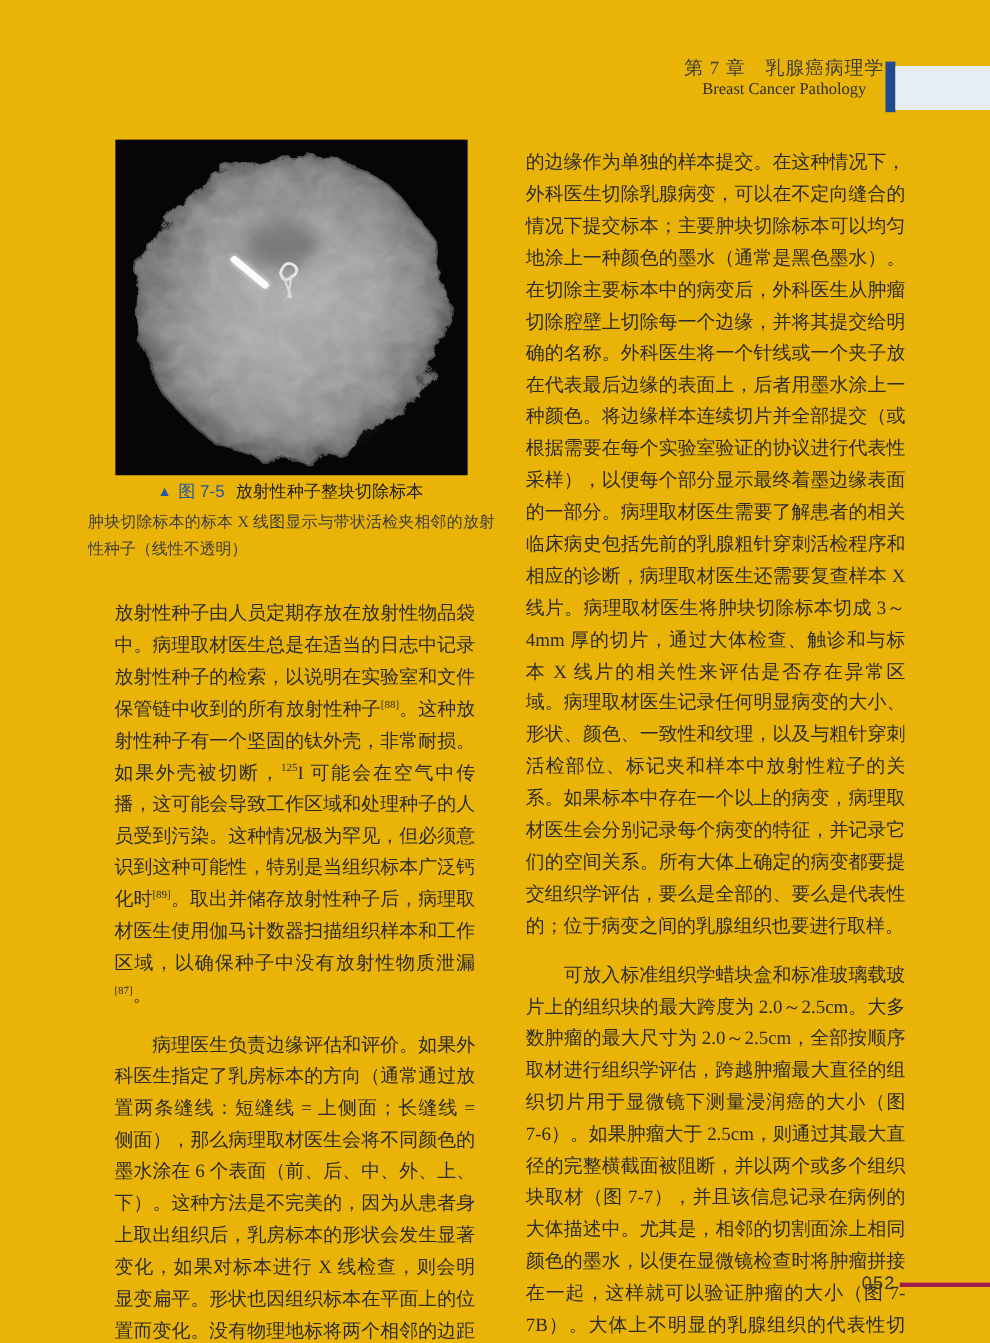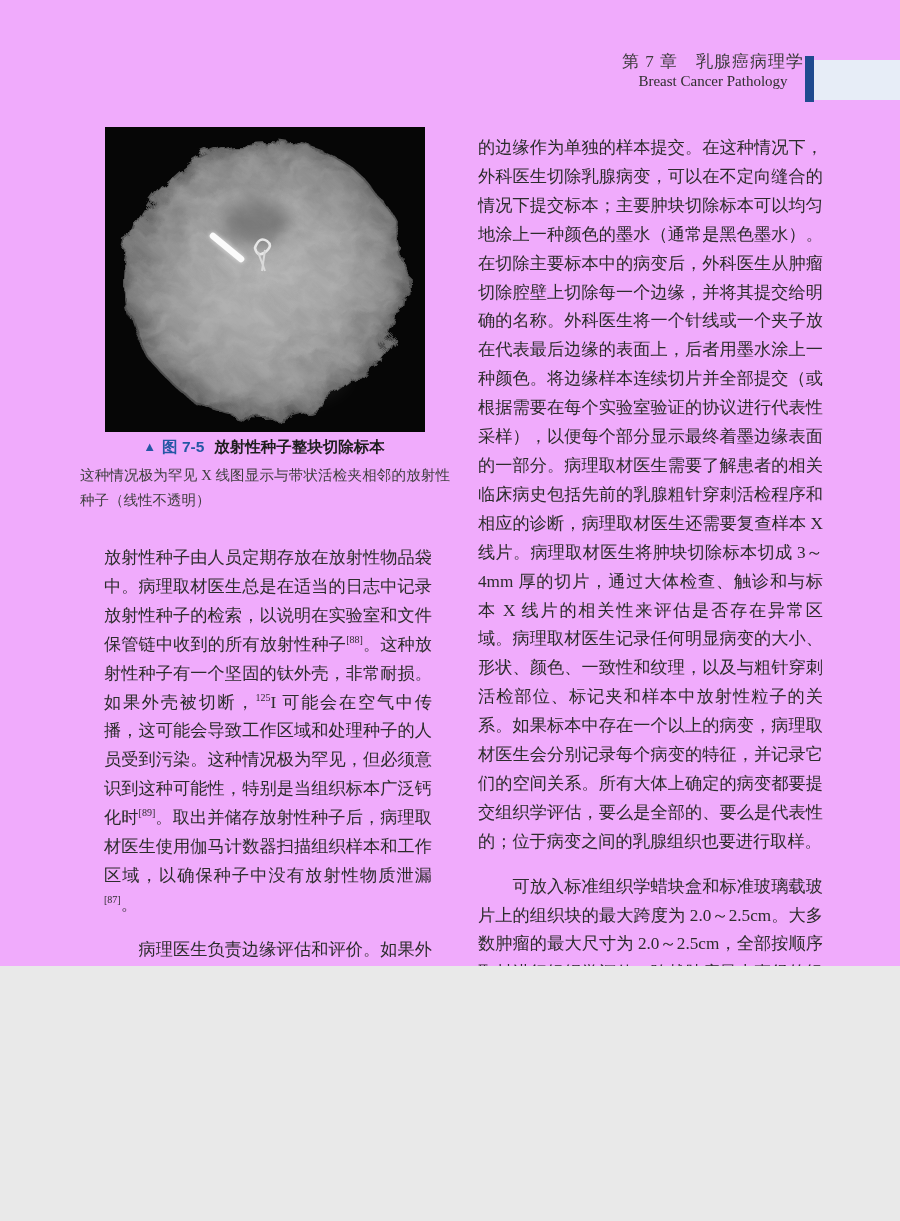--- a/index.html
+++ b/index.html
@@ -1,18 +1,18 @@
 <!DOCTYPE html>
 <html lang="zh"><head>
 <meta charset="utf-8">
 <style>
   html,body { margin:0; padding:0; background:#e9e9e9; }
   .page {
-    position:relative; width:900px; height:966px; margin:0 auto;
-    background:#f0abfc; overflow:hidden;
+    position:relative; width:900px; height:1221px; margin:0 auto;
+    background:#eab308; overflow:hidden;
     font-family:"Liberation Serif","DejaVu Serif",serif;
     color:#2f2f2f;
   }
 
   
   .header-titles {
     position:absolute; top:50px; right:96px; text-align:center;
   }
   .header-zh {
     font-size:17px; letter-spacing:1px; color:#3b3b3b;
@@ -24,21 +24,21 @@
   }
   .header-bar   { position:absolute; top:56px; right:86px; width:9px;  height:46px; }
   .header-strip { position:absolute; top:60px; right:0;    width:86px; height:40px; }
 
   
   .figure-box { position:absolute; left:105px; top:127px; width:320px; height:305px; background:#060606; }
   .figure-box svg { display:block; width:100%; height:100%; }
   .fig-caption {
     position:absolute; left:88px; top:437px; width:352px; text-align:center;
     font-family:"Liberation Sans","DejaVu Sans",sans-serif;
-    font-weight:bold; font-size:15.5px; color:#1d1d1d;
+    font-weight:normal; font-size:15.5px; color:#1d1d1d;
   }
   .fig-caption .marker { font-size:13px; position:relative; top:-1px; }
   .fig-caption .label  { margin:0 10px 0 6px; }
   .fig-desc {
     position:absolute; left:80px; top:463px; width:370px;
     font-size:14.5px; line-height:25px; color:#3e3e3e;
     text-align:justify; text-justify:inter-character;
   }
 
   
@@ -120,21 +120,21 @@
       <g>
         <path d="M150,121 q4,-12 12,-7 q7,5 -3,12 q-7,4 -9,-5 z" fill="none" stroke="#e6e6e6" stroke-width="2.6"></path>
         <path d="M153,125 l7,19 M160,123 l-3,21" fill="none" stroke="#d9d9d9" stroke-width="2"></path>
       </g>
     </svg>
   </div>
 
   <div class="fig-caption">
     <span class="marker" style="color:#2457a4">▲</span><span class="label" style="color:#2457a4">图 7-5</span><span>放射性种子整块切除标本</span>
   </div>
-  <div class="fig-desc">这种情况极为罕见 X 线图显示与带状活检夹相邻的放射性种子（线性不透明）</div>
+  <div class="fig-desc">肿块切除标本的标本 X 线图显示与带状活检夹相邻的放射性种子（线性不透明）</div>
 
   <div class="col col-left">
     <p><span>放射性种子由人员定期存放在放射性物品袋中。病理取材医生总是在适当的日志中记录放射性种子的检索，以说明在实验室和文件保管链中收到的所有放射性种子</span><sup class="ref">[88]</sup><span>。这种放射性种子有一个坚固的钛外壳，非常耐损。如果外壳被切断，</span><sup class="ref">125</sup><span>I 可能会在空气中传播，这可能会导致工作区域和处理种子的人员受到污染。这种情况极为罕见，但必须意识到这种可能性，特别是当组织标本广泛钙化时</span><sup class="ref">[89]</sup><span>。取出并储存放射性种子后，病理取材医生使用伽马计数器扫描组织样本和工作区域，以确保种子中没有放射性物质泄漏</span><sup class="ref">[87]</sup><span>。</span></p>
     <p class="indent">病理医生负责边缘评估和评价。如果外科医生指定了乳房标本的方向（通常通过放置两条缝线：短缝线 = 上侧面；长缝线 = 侧面），那么病理取材医生会将不同颜色的墨水涂在 6 个表面（前、后、中、外、上、下）。这种方法是不完美的，因为从患者身上取出组织后，乳房标本的形状会发生显著变化，如果对标本进行 X 线检查，则会明显变扁平。形状也因组织标本在平面上的位置而变化。没有物理地标将两个相邻的边距分隔开，并且默认情况下，使用不同颜色的不同页边距表面的墨迹不能绝对准确。此外，混合不同颜色的墨水会限制边缘的最终微观识别。另一种评估切缘的方法依赖于外科医生将每个刮除</p>
   </div>
 
   <div class="col col-right">
     <p>的边缘作为单独的样本提交。在这种情况下，外科医生切除乳腺病变，可以在不定向缝合的情况下提交标本；主要肿块切除标本可以均匀地涂上一种颜色的墨水（通常是黑色墨水）。在切除主要标本中的病变后，外科医生从肿瘤切除腔壁上切除每一个边缘，并将其提交给明确的名称。外科医生将一个针线或一个夹子放在代表最后边缘的表面上，后者用墨水涂上一种颜色。将边缘样本连续切片并全部提交（或根据需要在每个实验室验证的协议进行代表性采样），以便每个部分显示最终着墨边缘表面的一部分。病理取材医生需要了解患者的相关临床病史包括先前的乳腺粗针穿刺活检程序和相应的诊断，病理取材医生还需要复查样本 X 线片。病理取材医生将肿块切除标本切成 3～4mm 厚的切片，通过大体检查、触诊和与标本 X 线片的相关性来评估是否存在异常区域。病理取材医生记录任何明显病变的大小、形状、颜色、一致性和纹理，以及与粗针穿刺活检部位、标记夹和样本中放射性粒子的关系。如果标本中存在一个以上的病变，病理取材医生会分别记录每个病变的特征，并记录它们的空间关系。所有大体上确定的病变都要提交组织学评估，要么是全部的、要么是代表性的；位于病变之间的乳腺组织也要进行取样。</p>
     <p class="indent">可放入标准组织学蜡块盒和标准玻璃载玻片上的组织块的最大跨度为 2.0～2.5cm。大多数肿瘤的最大尺寸为 2.0～2.5cm，全部按顺序取材进行组织学评估，跨越肿瘤最大直径的组织切片用于显微镜下测量浸润癌的大小（图 7-6）。如果肿瘤大于 2.5cm，则通过其最大直径的完整横截面被阻断，并以两个或多个组织块取材（图 7-7），并且该信息记录在病例的大体描述中。尤其是，相邻的切割面涂上相同颜色的墨水，以便在显微镜检查时将肿瘤拼接在一起，这样就可以验证肿瘤的大小（图 7-7B）。大体上不明显的乳腺组织的代表性切片也要取材组织学检查。最大尺寸达 5cm 的组织标本通常全部取材。如果标本＞ 5cm，则至少每厘米取材一个切片，并取材周围大体不明显的乳腺组织的代表性切片。在 DCIS 的粗针穿刺活检诊断后，需要进行更广泛的样本取材，</p>
   </div>

